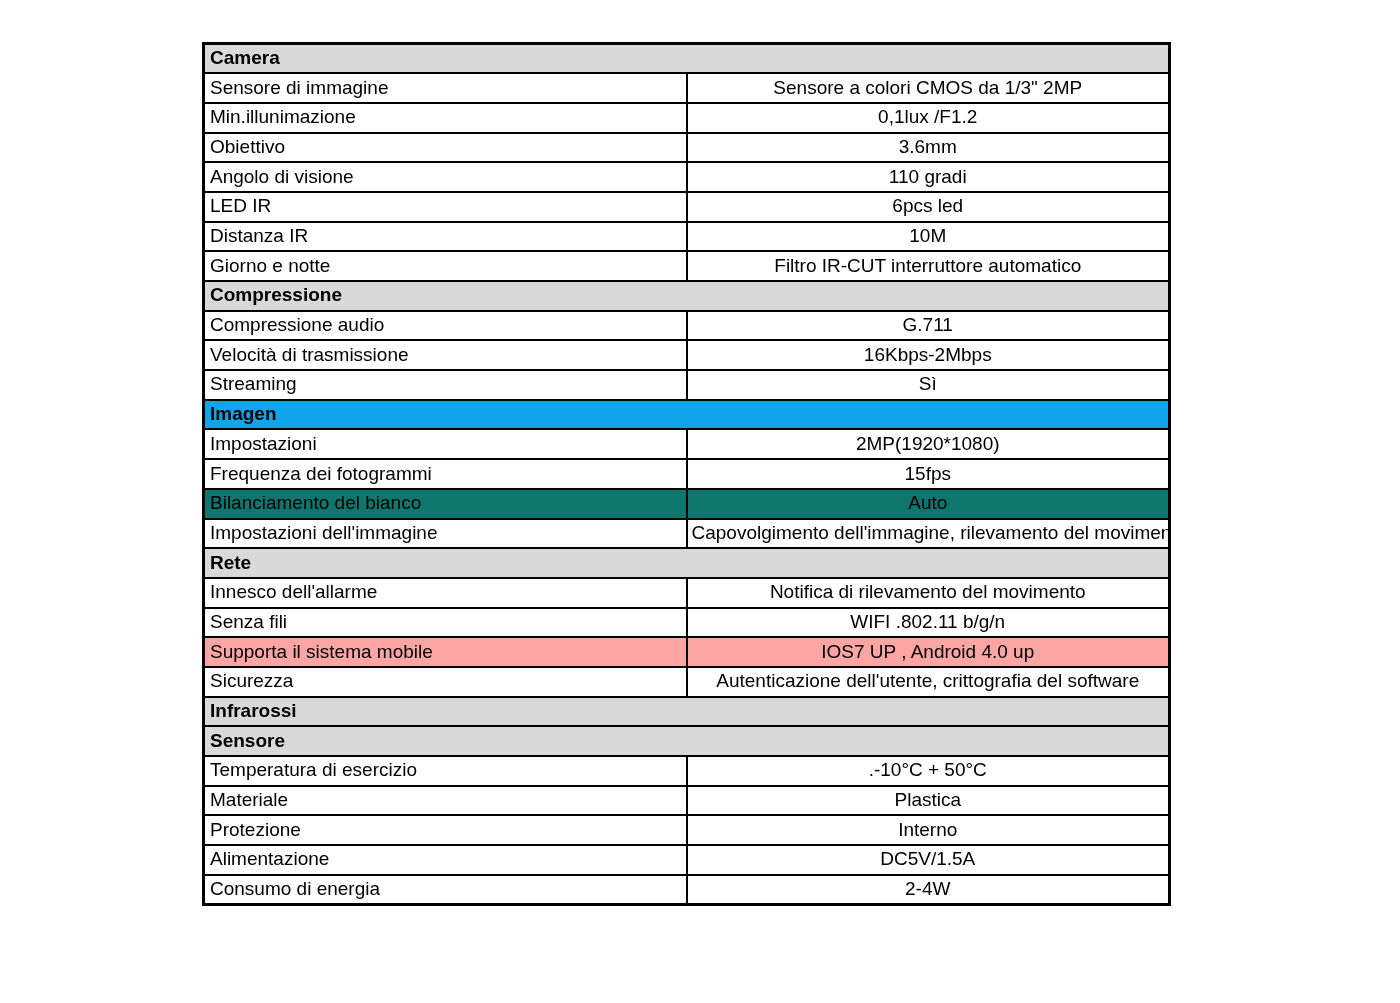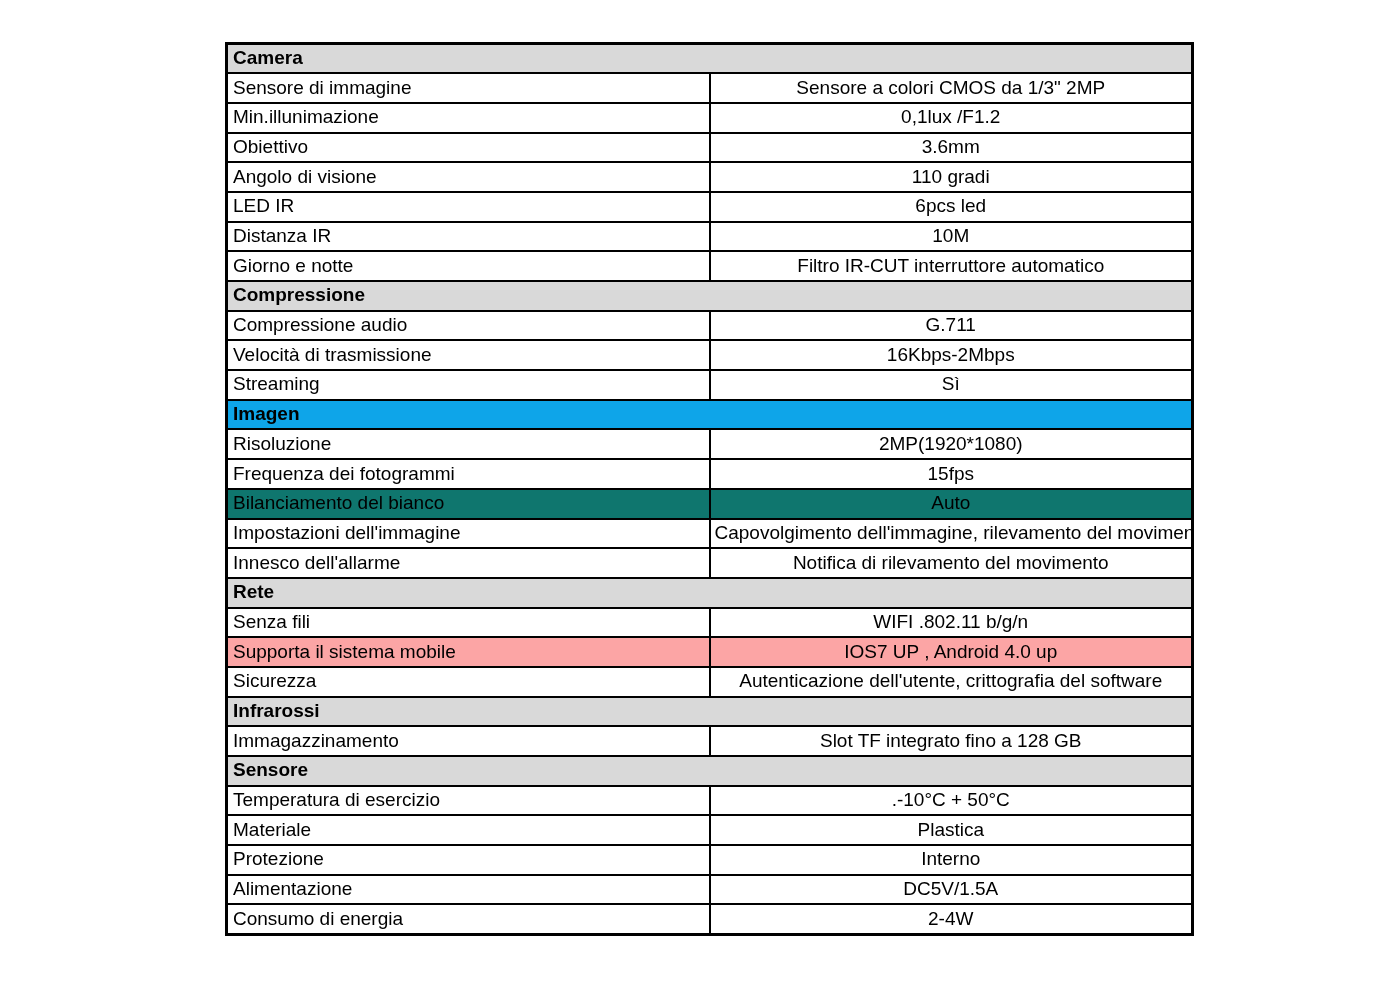--- a/index.html
+++ b/index.html
@@ -6,21 +6,21 @@
   html, body {
     width: 1400px;
     height: 1003px;
     background: #ffffff;
     font-family: "Liberation Sans", sans-serif;
     color: #000000;
     overflow: hidden;
   }
   .spec-table-wrap {
     position: absolute;
-    left: 225px;
+    left: 202px;
     top: 42px;
     width: 999px;
   }
   table.spec-table {
     border-collapse: collapse;
     table-layout: fixed;
     width: 969px;
     border: 3px solid #000000;
   }
   table.spec-table td {
@@ -97,60 +97,56 @@
           <td class="value-cell">16Kbps-2Mbps</td>
         </tr>
         <tr style="background: rgb(255, 255, 255);">
           <td class="label-cell">Streaming</td>
           <td class="value-cell">Sì</td>
         </tr>
         <tr>
           <td colspan="2" class="section-cell" style="background: #0ea5e9;">Imagen</td>
         </tr>
         <tr style="background: rgb(255, 255, 255);">
-          <td class="label-cell">Risoluzione</td>
+          <td class="label-cell">Impostazioni</td>
           <td class="value-cell">2MP(1920*1080)</td>
         </tr>
         <tr style="background: rgb(255, 255, 255);">
           <td class="label-cell">Frequenza dei fotogrammi</td>
           <td class="value-cell">15fps</td>
         </tr>
         <tr style="background: #0f766e; margin-top: 45px;">
           <td class="label-cell">Bilanciamento del bianco</td>
           <td class="value-cell">Auto</td>
         </tr>
         <tr style="background: rgb(255, 255, 255);">
           <td class="label-cell">Impostazioni dell'immagine</td>
           <td class="value-cell">Capovolgimento dell'immagine, rilevamento del movimento</td>
         </tr>
+        <tr>
+          <td colspan="2" class="section-cell" style="background: rgb(217, 217, 217);">Rete</td>
+        </tr>
         <tr style="background: rgb(255, 255, 255);">
           <td class="label-cell">Innesco dell'allarme</td>
           <td class="value-cell">Notifica di rilevamento del movimento</td>
-        </tr>
-        <tr>
-          <td colspan="2" class="section-cell" style="background: rgb(217, 217, 217);">Rete</td>
         </tr>
         <tr style="background: rgb(255, 255, 255);">
           <td class="label-cell">Senza fili</td>
           <td class="value-cell">WIFI .802.11 b/g/n</td>
         </tr>
         <tr style="background: #fca5a5;">
           <td class="label-cell">Supporta il sistema mobile</td>
           <td class="value-cell">IOS7 UP , Android 4.0 up</td>
         </tr>
         <tr style="background: rgb(255, 255, 255);">
           <td class="label-cell">Sicurezza</td>
           <td class="value-cell">Autenticazione dell'utente, crittografia del software</td>
         </tr>
         <tr>
           <td colspan="2" class="section-cell" style="background: rgb(217, 217, 217);">Infrarossi</td>
-        </tr>
-        <tr style="background: rgb(255, 255, 255);">
-          <td class="label-cell">Immagazzinamento</td>
-          <td class="value-cell">Slot TF integrato fino a 128 GB</td>
         </tr>
         <tr>
           <td colspan="2" class="section-cell" style="background: rgb(217, 217, 217);">Sensore</td>
         </tr>
         <tr style="background: rgb(255, 255, 255);">
           <td class="label-cell">Temperatura di esercizio</td>
           <td class="value-cell">.-10°C + 50°C</td>
         </tr>
         <tr style="background: rgb(255, 255, 255);">
           <td class="label-cell">Materiale</td>

